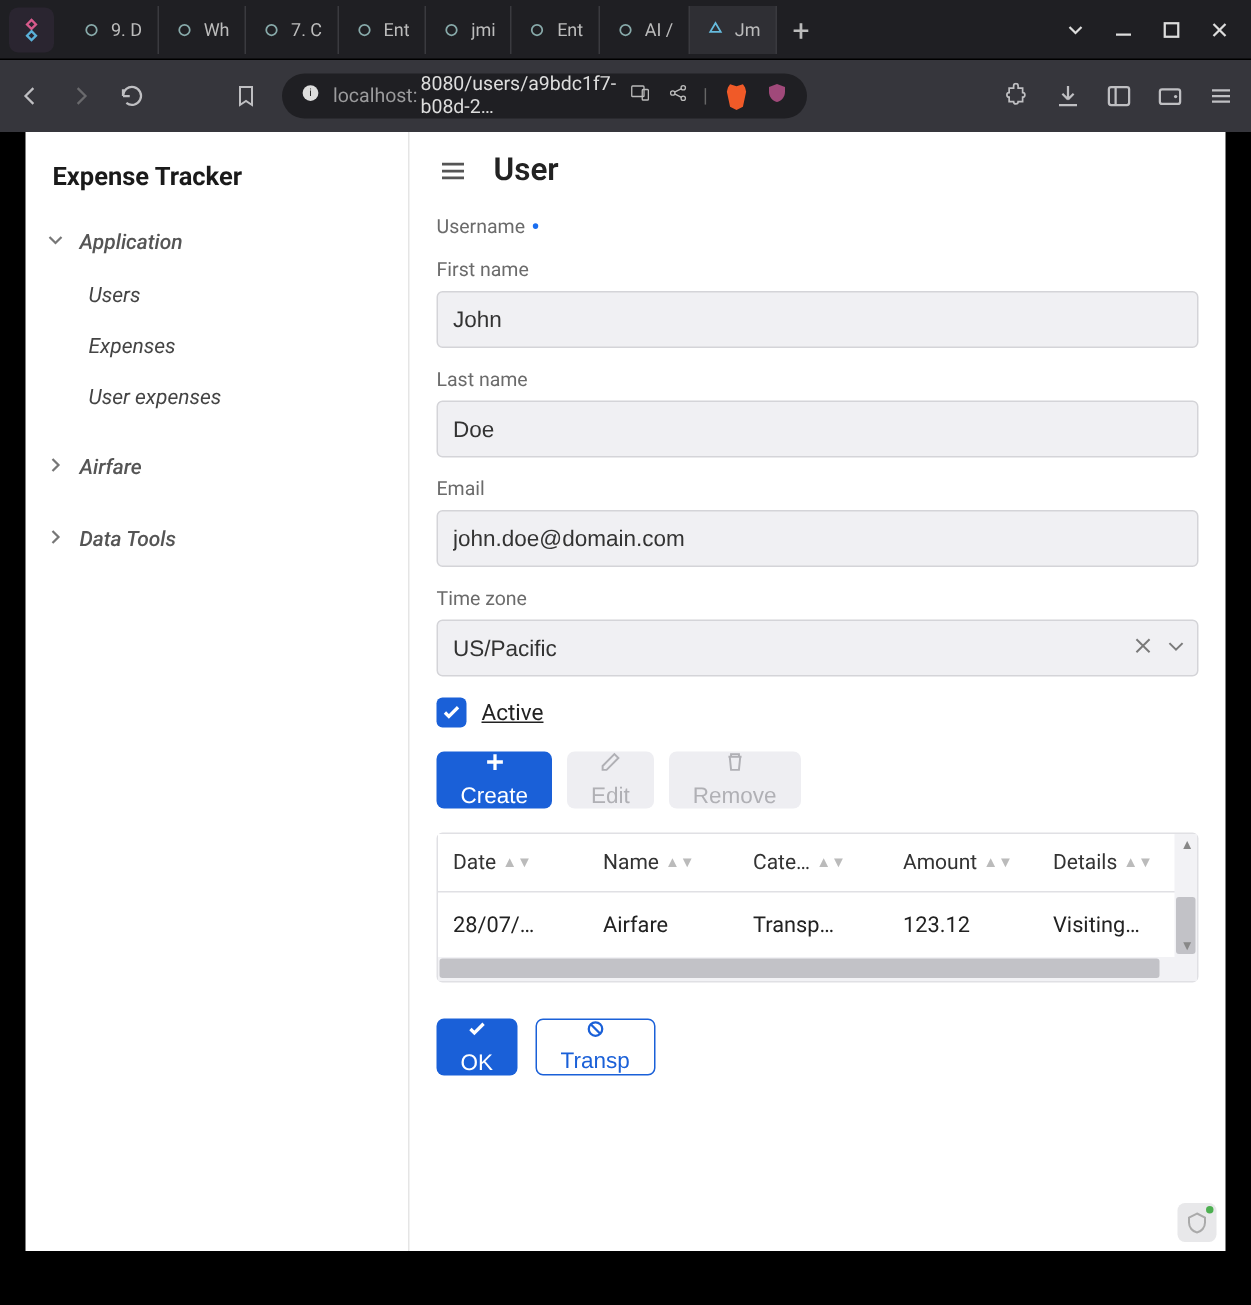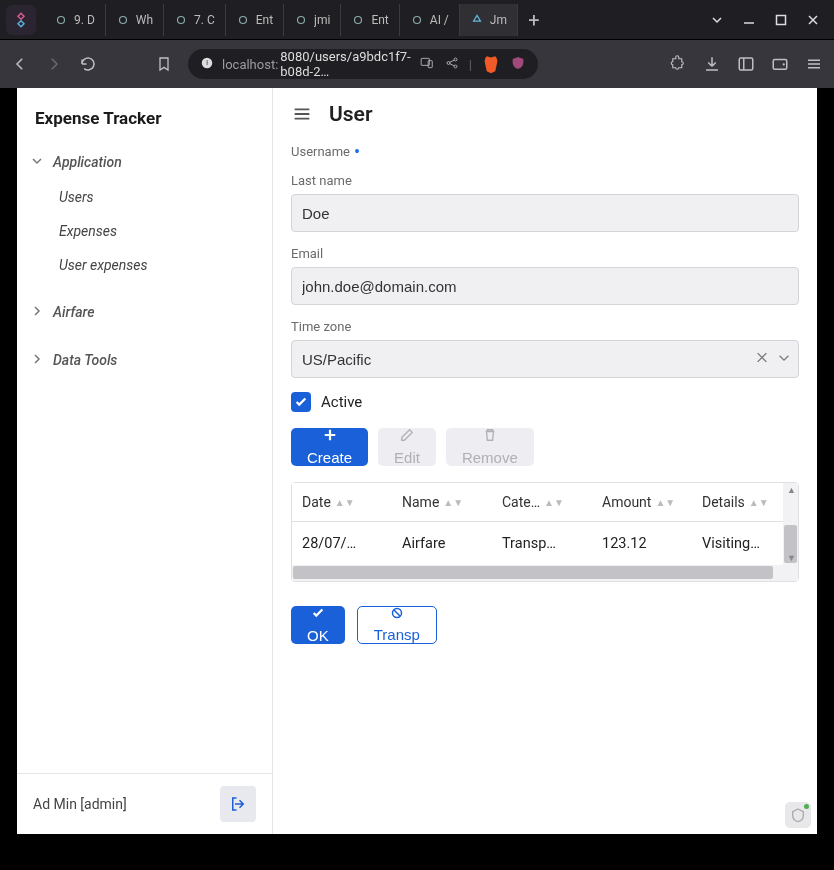--- a/index.html
+++ b/index.html
@@ -51,21 +51,21 @@
 .req-dot { color: #1a6ef0; font-size: 18px; line-height: 8px; }
 .field-input { width: 100%; height: 38px; border: 1px solid #d4d4d8; border-radius: 4px; padding: 0 10px; font-size: 15px; color: #333; background: #f0f0f3; }
 .field-input.readonly { background: #fff; border: 1px dashed #c8c8cc; }
 .select-wrap { position: relative; }
 .select-wrap .field-input { padding-right: 60px; }
 .select-icons { position: absolute; right: 8px; top: 50%; transform: translateY(-50%); display: flex; gap: 8px; color: #7a7a7a; }
 .select-icons span { cursor: pointer; }
 
 .checkbox-row { display: flex; align-items: center; gap: 10px; margin: 6px 0 16px; }
 .chk { width: 20px; height: 20px; background: #1a60d8; border-radius: 4px; display: flex; align-items: center; justify-content: center; color: #fff; cursor: pointer; }
-.chk-label { font-size: 15px; color: #222; }
+.chk-label { font-size: 15px; color: #222; text-decoration: underline; }
 
 .btn-row { display: flex; gap: 10px; margin-bottom: 16px; }
 .btn { height: 38px; padding: 0 16px; border-radius: 5px; display: flex; align-items: center; gap: 7px; font-size: 15px; font-weight: 500; cursor: pointer; border: none; flex-direction: column; }
 .btn-primary { background: #1a60d8; color: #fff; }
 .btn-disabled { background: #eeeef2; color: #b0b0b5; cursor: default; }
 .btn-outline { background: #fff; border: 1px solid #1a60d8; color: #1a60d8; }
 .btn-icon { width: 16px; height: 16px; }
 
 .table-wrap { border: 1px solid #e0e0e4; border-radius: 4px; position: relative; }
 .table-head { display: flex; background: #fff; border-bottom: 1px solid #e0e0e4; }
@@ -273,44 +273,40 @@
       </div>
     </div>
     <div class="nav-section">
       <div class="section-header">
         <span class="chev"><svg viewBox="0 0 12 12" width="12" height="12">
               <path d="M4 2l4 4-4 4" fill="none" stroke="currentColor" stroke-width="1.5"></path>
             </svg></span>
         <span>Data Tools</span>
       </div>
     </div>
-    <div class="sidebar-footer">
-      <span class="user-label">Ad Min [admin]</span>
-      <span class="logout-btn">
-          <svg viewBox="0 0 24 24" width="18" height="18">
-            <path d="M14 7l5 5-5 5M19 12H8M10 4H5v16h5" fill="none" stroke="currentColor" stroke-width="2"></path>
-          </svg>
-        </span>
-    </div>
   </div>
 
   <div class="main">
     <div class="topbar">
       <span class="hamburger"><svg viewBox="0 0 24 24" width="22" height="22">
             <path d="M4 7h16M4 12h16M4 17h16" stroke="currentColor" stroke-width="2"></path>
           </svg></span>
       <span class="page-title">User</span>
     </div>
 
     <div class="form">
       <div class="field">
         <div class="field-label">
             <span>Username</span>
             <span class="req-dot">•</span>
           </div>
+      </div>
+      <div class="field">
+        <div class="field-label">First name</div>
+        <input class="field-input" value="John" style="">
       </div>
       <div class="field">
         <div class="field-label">Last name</div>
         <input class="field-input" value="Doe" style="">
       </div>
       <div class="field">
         <div class="field-label">Email</div>
         <input class="field-input" value="john.doe@domain.com" style="">
       </div>
       <div class="field">

